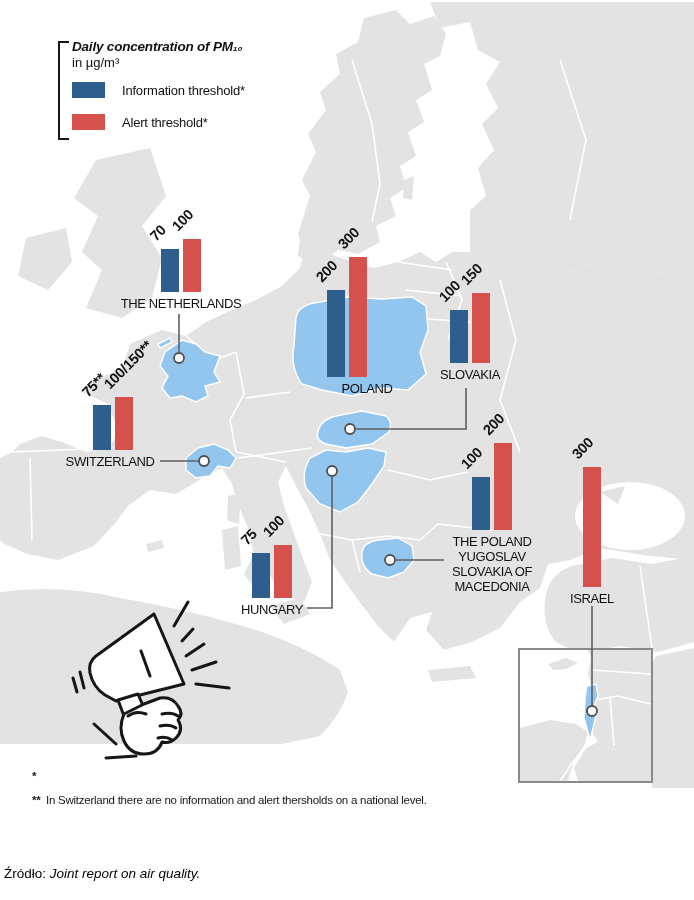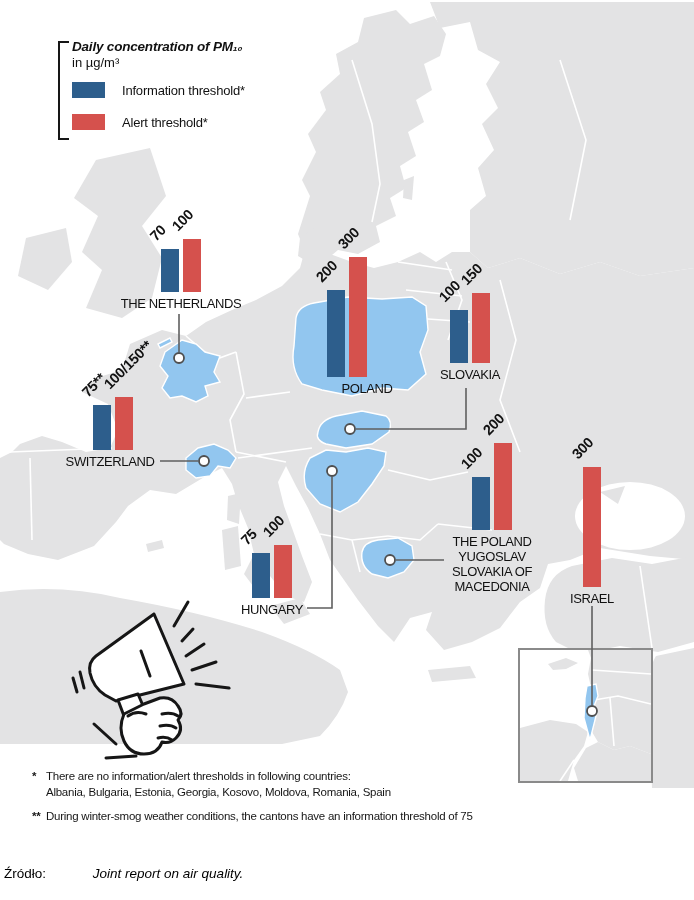--- a/index.html
+++ b/index.html
@@ -48,21 +48,21 @@
   .mg{stroke:#161616;stroke-width:3;fill:none;stroke-linecap:round;stroke-linejoin:round;}
   .mg-fill{fill:#fff;}
 
   
   .footnotes{position:absolute;left:32px;top:768px;width:450px;z-index:4;font-size:11.5px;
              letter-spacing:-0.25px;line-height:16px;color:#161616;}
   .fn{display:flex;margin-bottom:8px;}
   .fn-marker{width:14px;flex:0 0 14px;font-weight:bold;}
   .fn-lines span{display:block;}
   .source{position:absolute;left:4px;top:866px;z-index:4;font-size:13.5px;color:#000;}
-  .source .it{font-style:italic;margin-left:43px;}
+  .source .it{font-style:italic;}
 </style>
 </head>
 <body>
 
 <div class="canvas">
 
   <svg class="map-svg" width="694" height="790" viewBox="0 0 694 790">
 
     <path class="land" d="M430,2 L694,2 L694,268 L640,276 L600,262 L560,274 L520,258 L488,268 L470,252 L470,210 L486,196 L478,168 L494,150 L482,124 L498,108 L486,84 L500,62 L478,50 L470,22 L440,28 Z"></path>
     <path class="land" d="M298,234 L310,196 L302,180 L316,152 L308,134 L326,110 L320,92 L340,74 L336,54 L358,42 L364,18 L396,10 L410,24 L434,16 L446,34 L440,56 L424,64 L432,90 L416,100 L424,122 L408,132 L416,156 L400,166 L406,188 L390,198 L396,216 L376,226 L380,242 L358,254 L338,250 L326,260 L306,254 Z"></path>
@@ -264,29 +264,25 @@
     <path class="mg" d="M108,30 L122,6"></path>
     <path class="mg" d="M116,45 L127,33"></path>
     <path class="mg" d="M120,60 L138,48"></path>
     <path class="mg" d="M126,74 L150,66"></path>
     <path class="mg" d="M130,88 L163,92"></path>
   </svg>
 
   <div class="footnotes">
     <div class="fn">
       <span class="fn-marker">*</span>
-      <span class="fn-lines">
-        <span>There are no information/alert thresholds in following countries:</span>
-        <span>Albania, Bulgaria, Estonia, Georgia, Kosovo, Moldova, Romania, Spain</span>
-      </span>
     </div>
     <div class="fn">
       <span class="fn-marker">**</span>
       <span class="fn-lines">
-        <span>During winter-smog weather conditions, the cantons have an information threshold of 75</span>
+        <span>In Switzerland there are no information and alert thersholds on a national level.</span>
       </span>
     </div>
   </div>
 
   <div class="source">
     <span>Źródło:</span>
     <span class="it">Joint report on air quality.</span>
   </div>
 
 </div>

